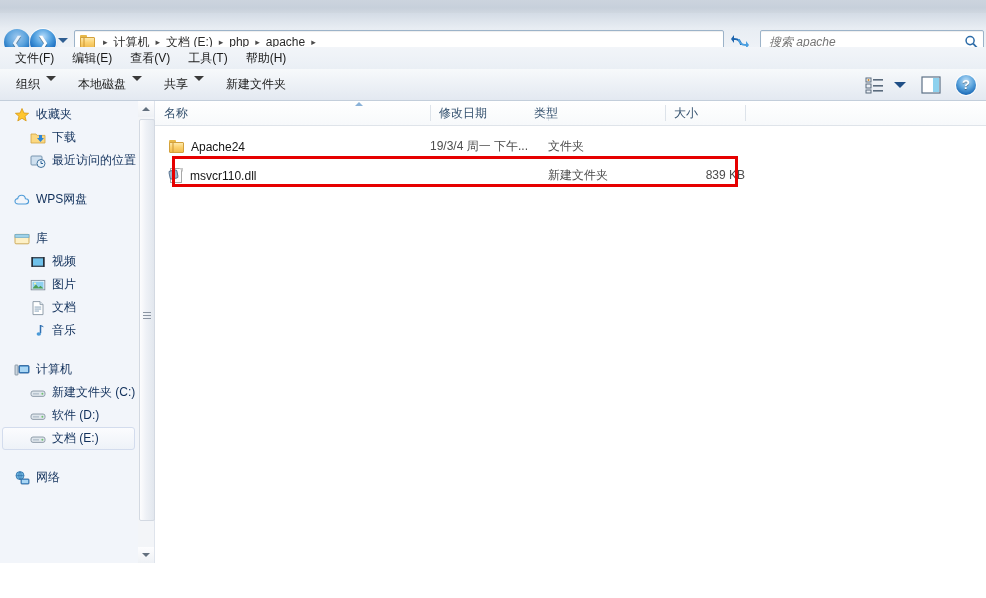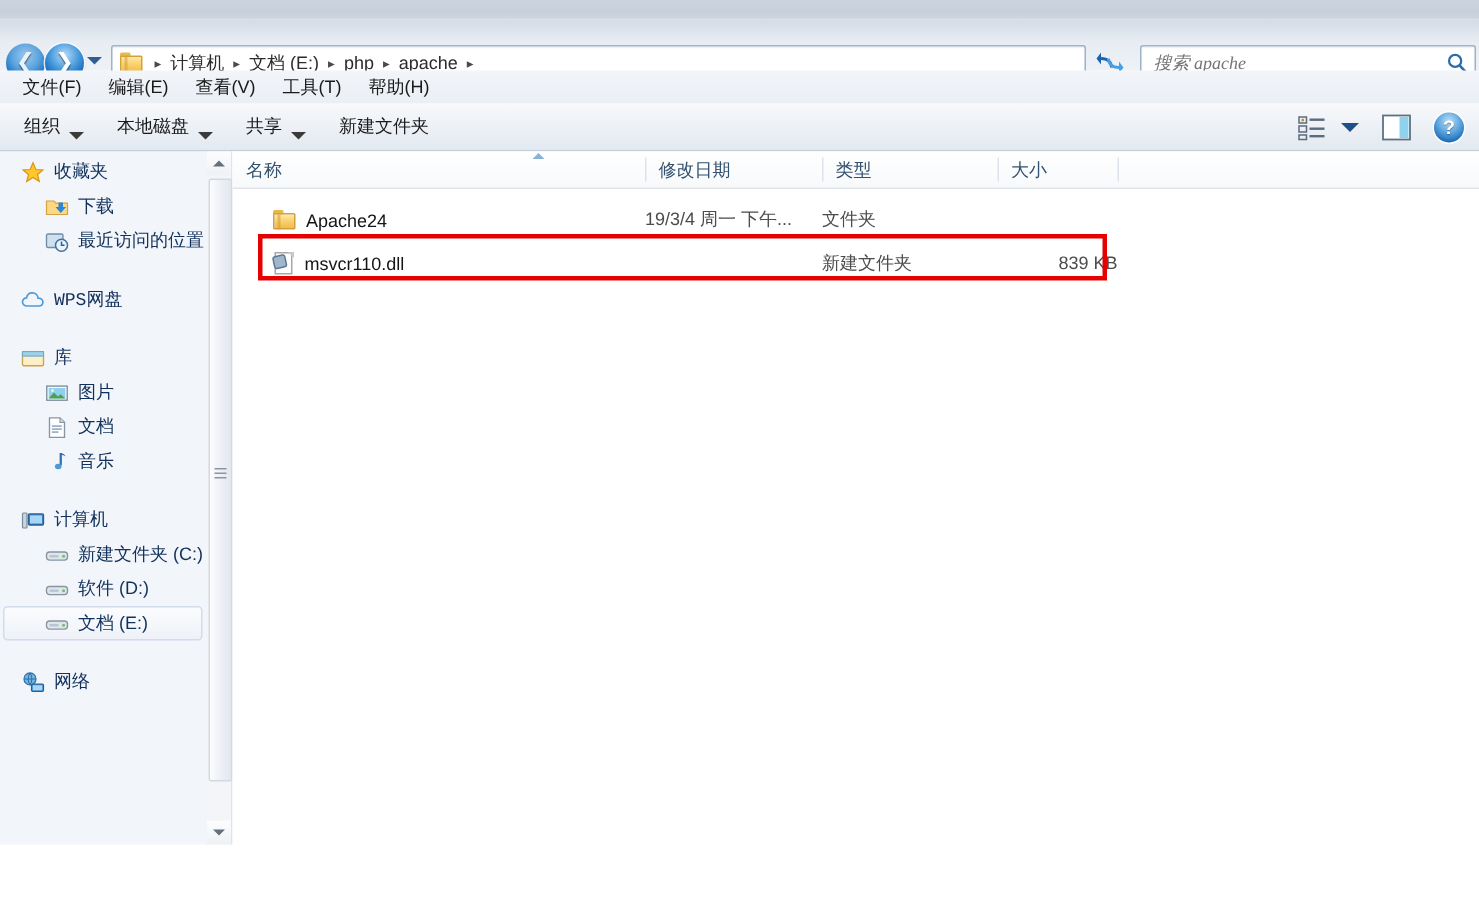--- a/index.html
+++ b/index.html
@@ -141,21 +141,21 @@
   }
   .searchbox .ph {
     font-style: italic;
     color: #6f6f6f;
     font-size: 12px;
     padding-left: 8px;
     border: none;
     outline: none;
     background: transparent;
     width: 190px;
-    font-family: Liberation Serif, serif;
+    font-family: Liberation Sans, sans-serif;
   }
   .search-ic {
     position: absolute;
     right: 4px; top: 3px;
     width: 15px; height: 16px;
   }
 
   
   .menubar {
     position: absolute;
@@ -182,21 +182,21 @@
     width: 986px; height: 32px;
     background: linear-gradient(to bottom, #f7f9fb 0%, #edf1f6 50%, #e3e9f1 100%);
     border-bottom: 1px solid #c3cedb;
     display: flex;
     align-items: center;
     padding-left: 8px;
     box-sizing: border-box;
   }
   .cmdbtn {
     display: flex;
-    align-items: flex-end;
+    align-items: flex-start;
     font-size: 12px;
     color: #1a1a1a;
     padding: 4px 8px;
     margin-right: 6px;
     cursor: pointer;
     white-space: nowrap;
     border-radius: 2px;
   }
   .cmdbtn .caret-dn {
     margin-left: 6px;
@@ -269,21 +269,21 @@
   .nav-ic {
     width: 16px; height: 16px;
     margin-right: 6px;
     flex: none;
     position: relative;
   }
   .nav-lbl {
     color: #11305b;
     font-size: 12px;
   }
-  .nav-row.header .nav-lbl { color: #11305b; font-family: Liberation Mono, monospace; }
+  .nav-row.header .nav-lbl { color: #11305b; }
   .nav-spacer { height: 14px; }
 
   
   .sb-scroll {
     position: absolute;
     left: 138px; top: 101px;
     width: 16px; height: 462px;
     background: #f3f5f8;
     border-right: 1px solid #dfe4ec;
   }
@@ -366,21 +366,21 @@
   }
   .row {
     position: relative;
     height: 25px;
     display: flex;
     align-items: center;
     cursor: pointer;
   }
   .cell-name {
     position: absolute;
-    left: 13px; top: 0;
+    left: 0; top: 0;
     width: 275px; height: 25px;
     display: flex;
     align-items: center;
     padding-left: 14px;
     box-sizing: border-box;
   }
   .cell-date {
     position: absolute;
     left: 275px; top: 0;
     height: 25px; line-height: 25px;
@@ -678,20 +678,31 @@
           <svg width="16" height="16" viewBox="0 0 16 16">
             <rect x="1" y="3.4" width="14" height="9.4" rx="1" fill="#fdf0c6" stroke="#c9a44f" stroke-width="0.9"></rect>
             <rect x="1" y="3.4" width="14" height="3" fill="#9fd2ea" stroke="#6ba9c9" stroke-width="0.7"></rect>
           </svg>
         </span>
         <span class="nav-lbl">库</span>
       </div>
       <div class="nav-row child">
         <span class="nav-ic">
           <svg width="16" height="16" viewBox="0 0 16 16">
+            <rect x="1.5" y="3" width="13" height="10" fill="#3e4a57"></rect>
+            <rect x="3" y="4.4" width="10" height="7.2" fill="#6fc1ea"></rect>
+            <rect x="1.5" y="3" width="1.4" height="10" fill="#232c36"></rect>
+            <rect x="13.1" y="3" width="1.4" height="10" fill="#232c36"></rect>
+          </svg>
+        </span>
+        <span class="nav-lbl">视频</span>
+      </div>
+      <div class="nav-row child">
+        <span class="nav-ic">
+          <svg width="16" height="16" viewBox="0 0 16 16">
             <rect x="1.2" y="3.4" width="13.6" height="9.4" fill="#ffffff" stroke="#7c8b99" stroke-width="0.9"></rect>
             <rect x="2.4" y="4.6" width="11.2" height="7" fill="#8fd0f0"></rect>
             <path d="M2.4 11.6 L6 7.6 L8.6 10.4 L10.4 8.8 L13.6 11.6 Z" fill="#4f9e55"></path>
             <circle cx="5" cy="6.4" r="1" fill="#fff3a8"></circle>
           </svg>
         </span>
         <span class="nav-lbl">图片</span>
       </div>
       <div class="nav-row child">
         <span class="nav-ic">
@@ -802,21 +813,21 @@
         <span>名称</span>
       </div>
       <div class="sortmark" style="left:200px;"></div>
       <div class="colsep" style="left:275px;"></div>
 
       <div class="colcell" style="left:275px;width:118px;">
         <span>修改日期</span>
       </div>
       <div class="colsep" style="left:393px;"></div>
 
-      <div class="colcell" style="left:393px;width:117px;font-family:Liberation Serif, serif;">
+      <div class="colcell" style="left:370px;width:117px;font-family:Liberation Serif, serif;">
         <span>类型</span>
       </div>
       <div class="colsep" style="left:510px;"></div>
 
       <div class="colcell" style="left:510px;width:80px;">
         <span>大小</span>
       </div>
       <div class="colsep" style="left:590px;"></div>
     </div>
 

